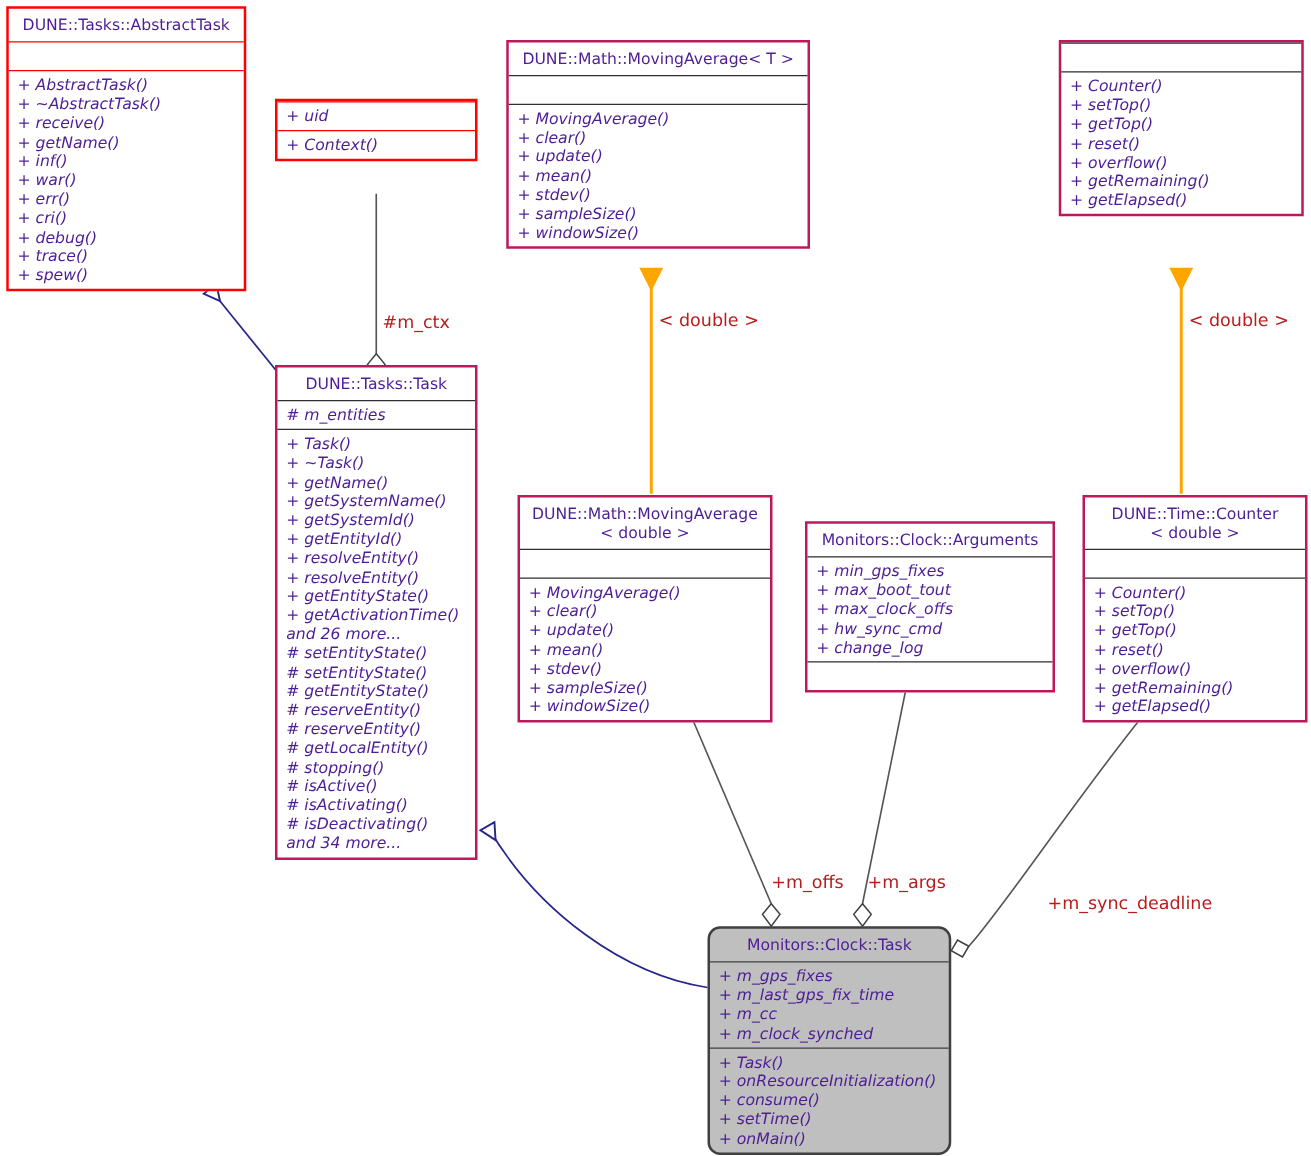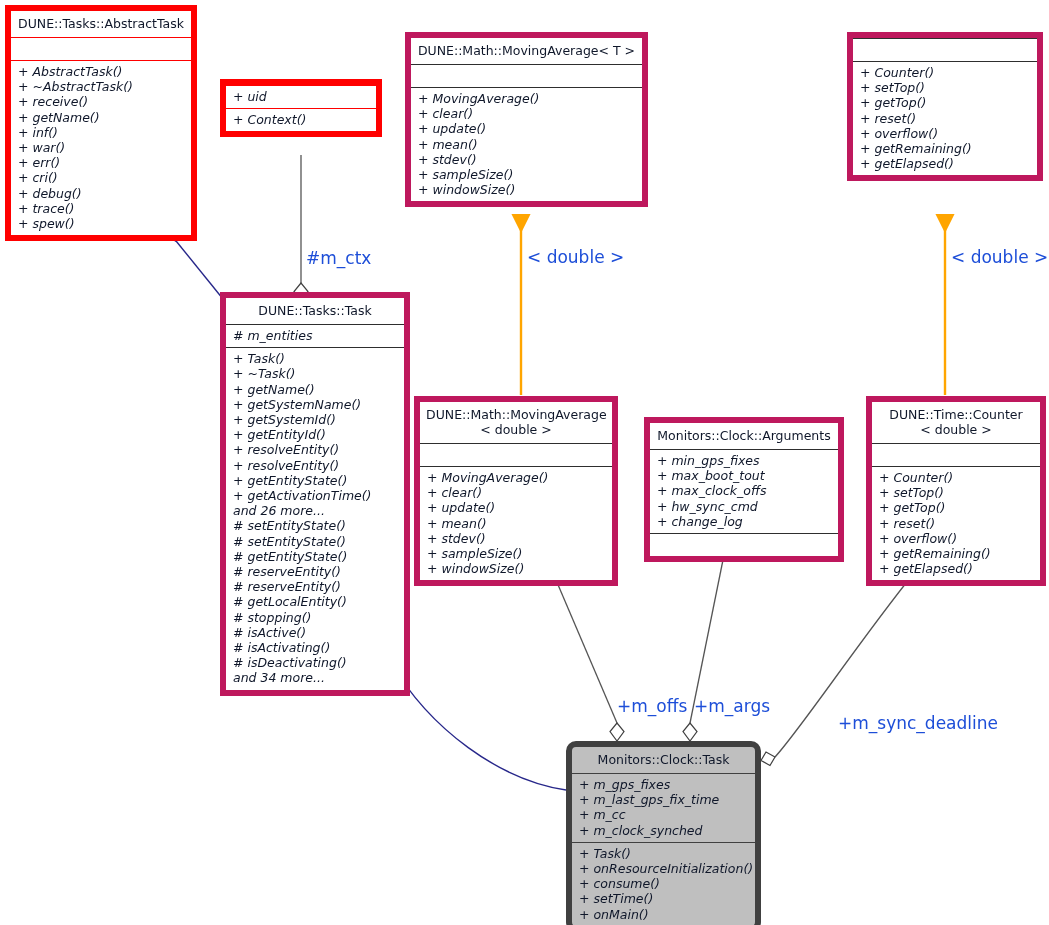--- a/index.html
+++ b/index.html
@@ -23,24 +23,24 @@
     left: 0;
     top: 0;
     width: 1049px;
     height: 925px;
     pointer-events: none;
   }
   .uml-box {
     position: absolute;
     box-sizing: border-box;
     background: #ffffff;
-    border: 6px solid #be185d;
+    border: 2px solid #be185d;
     font-size: 12.5px;
     line-height: 15px;
-    color: #0f172a;
+    color: #4c1d95;
   }
   .uml-box.red {
     border-color: #ff0000;
   }
   .uml-box.shaded {
     background: #bfbfbf;
     border-color: #404040;
   }
   .uml-title {
     text-align: center;
@@ -69,23 +69,23 @@
     height: 15px;
     padding: 3px 5px 4px 7px;
   }
   .uml-row {
     white-space: nowrap;
     font-size: 12.5px;
     line-height: 15.2px;
   }
   .edge-label {
     position: absolute;
-    font-size: 17px;
+    font-size: 14px;
     line-height: 14px;
-    color: #1d4ed8;
+    color: #b91c1c;
     white-space: nowrap;
   }
 </style>
 </head>
 <body>
 
 <div id="diagram">
 
   <svg id="edges" viewBox="0 0 1049 925" width="1049" height="925" xmlns="http://www.w3.org/2000/svg">
     <defs>
@@ -158,21 +158,21 @@
     <div class="uml-sep"></div>
     <div class="uml-compart">
       <div class="uml-row">+ uid</div>
     </div>
     <div class="uml-sep"></div>
     <div class="uml-compart">
       <div class="uml-row">+ Context()</div>
     </div>
   </div>
 
-  <div class="uml-box" style="left:220px; top:292px; width:190px;">
+  <div class="uml-box" style="left:220px; top:292px; width:162px;">
     <div class="uml-title">DUNE::Tasks::Task</div>
     <div class="uml-sep"></div>
     <div class="uml-compart">
       <div class="uml-row"># m_entities</div>
     </div>
     <div class="uml-sep"></div>
     <div class="uml-compart">
       <div class="uml-row">+ Task()</div>
       <div class="uml-row">+ ~Task()</div>
       <div class="uml-row">+ getName()</div>

